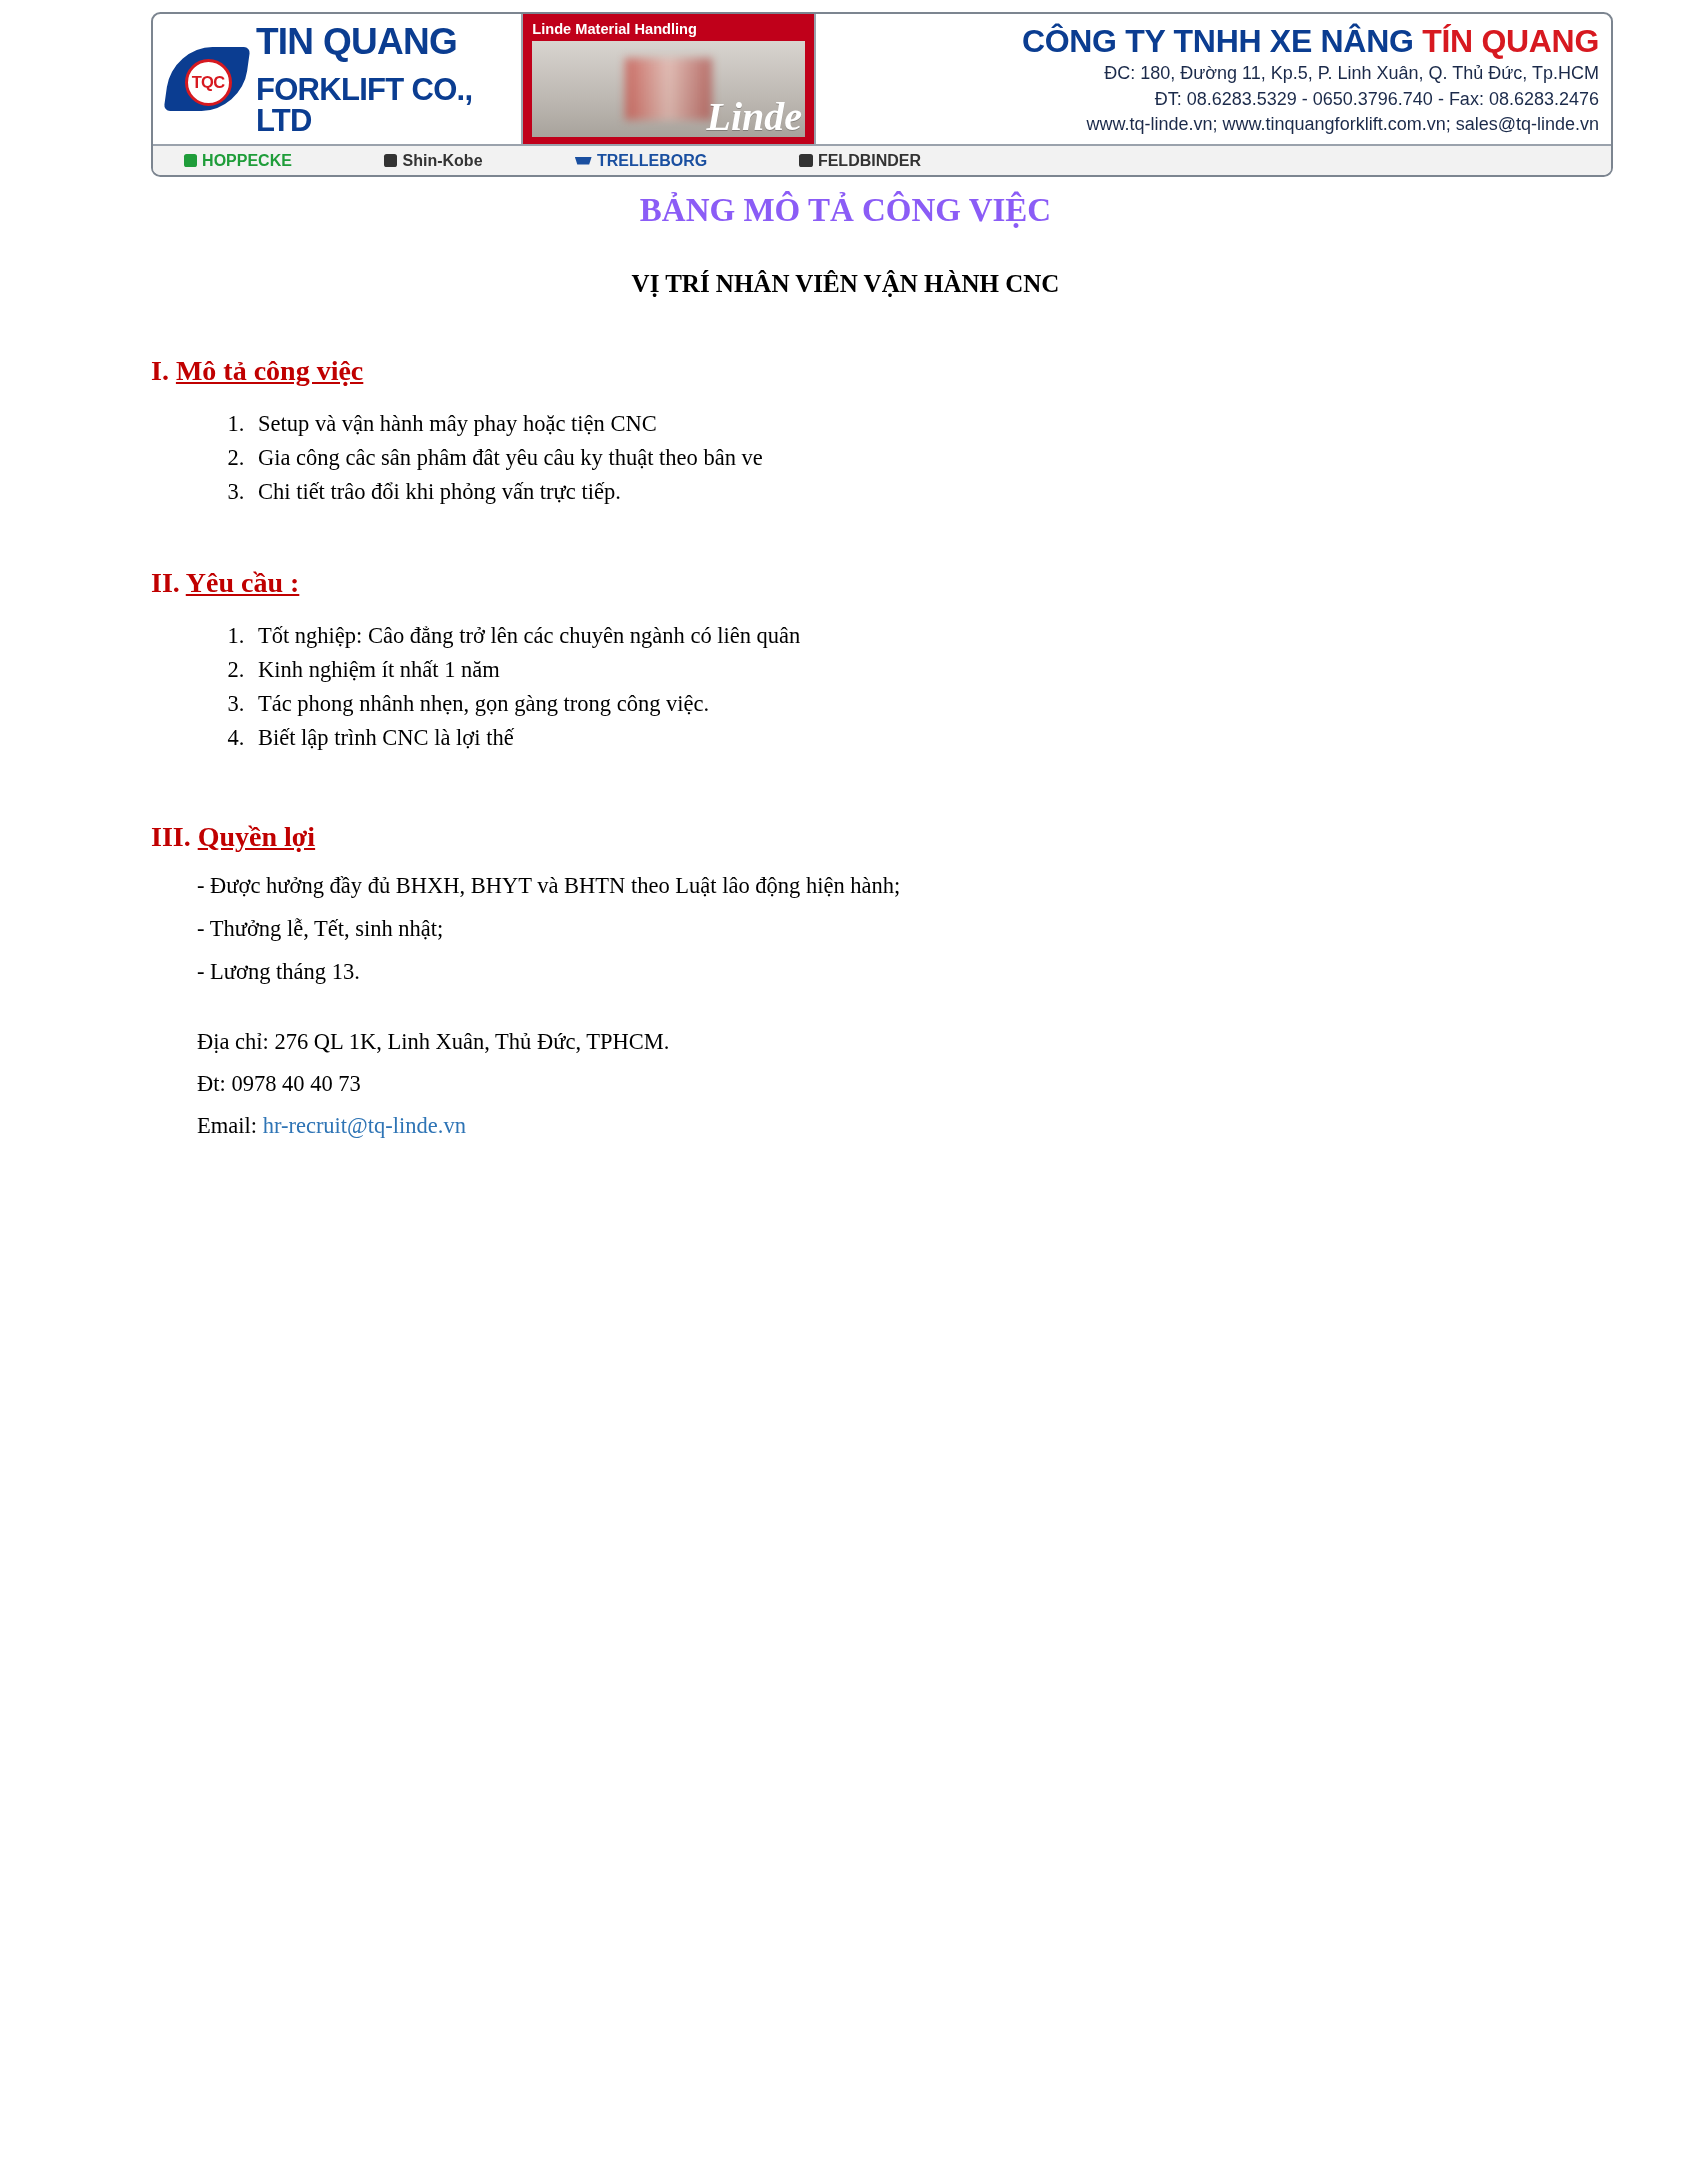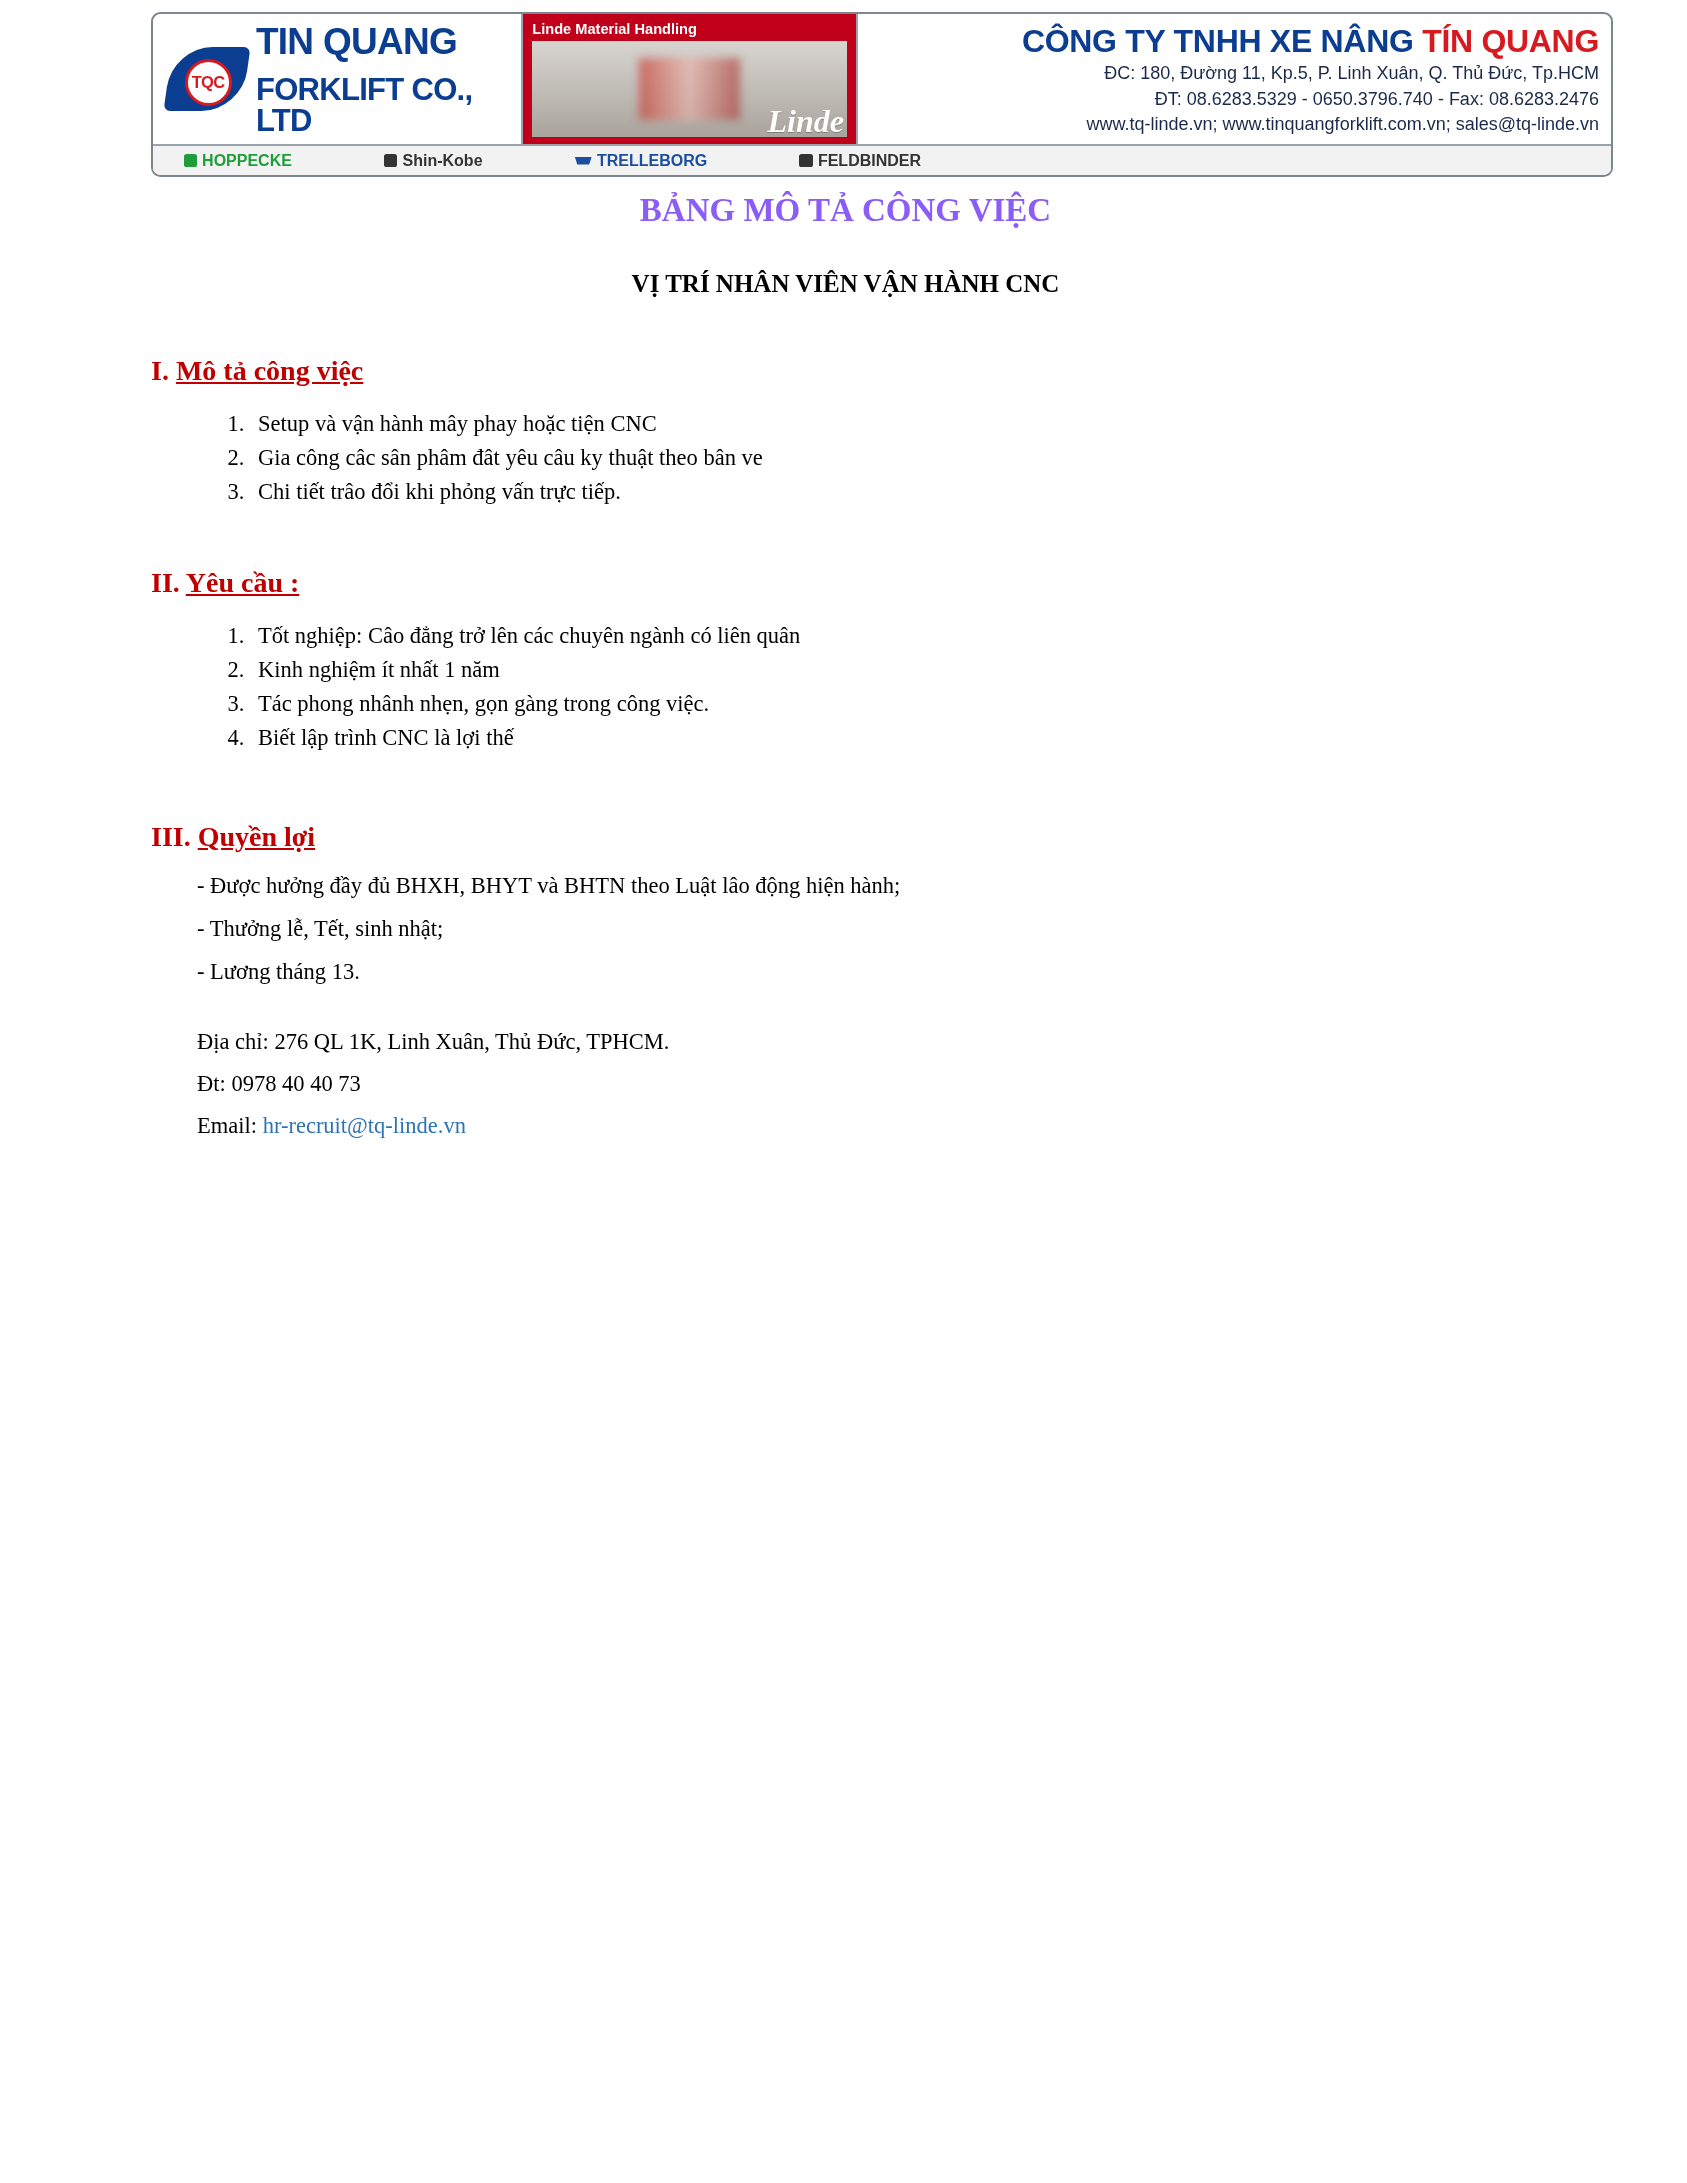--- a/index.html
+++ b/index.html
@@ -97,21 +97,21 @@
   }
   .lh-company-2 {
     font-family: "Liberation Sans", sans-serif;
     font-weight: bold;
     font-size: 31px;
     color: #0b3d91;
     letter-spacing: -0.7px;
     margin-top: 14px;
   }
   .lh-linde {
-    width: 335px;
+    width: 293px;
     background: #c0001a;
     border-right: 2px solid #9aa2ac;
     box-sizing: border-box;
     position: relative;
     display: flex;
     flex-direction: column;
     padding: 6.6px 9.3px;
   }
   .lh-linde-top {
     font-family: "Liberation Sans", sans-serif;
@@ -135,21 +135,21 @@
     background: linear-gradient(90deg, rgba(200,60,50,.65), rgba(240,180,170,.55), rgba(170,50,45,.6));
     filter: blur(4px);
   }
   .lh-linde-word {
     position: absolute;
     right: 12px;
     bottom: 4px;
     font-family: "Liberation Serif", serif;
     font-style: italic;
     font-weight: bold;
-    font-size: 32px;
+    font-size: 40px;
     color: #ffffff;
     text-shadow: 0 1.3px 0 rgba(0,0,0,.25);
   }
   .lh-info {
     flex: 1;
     padding: 6.6px 12px 4px 17px;
     box-sizing: border-box;
     display: flex;
     flex-direction: column;
     justify-content: center;

